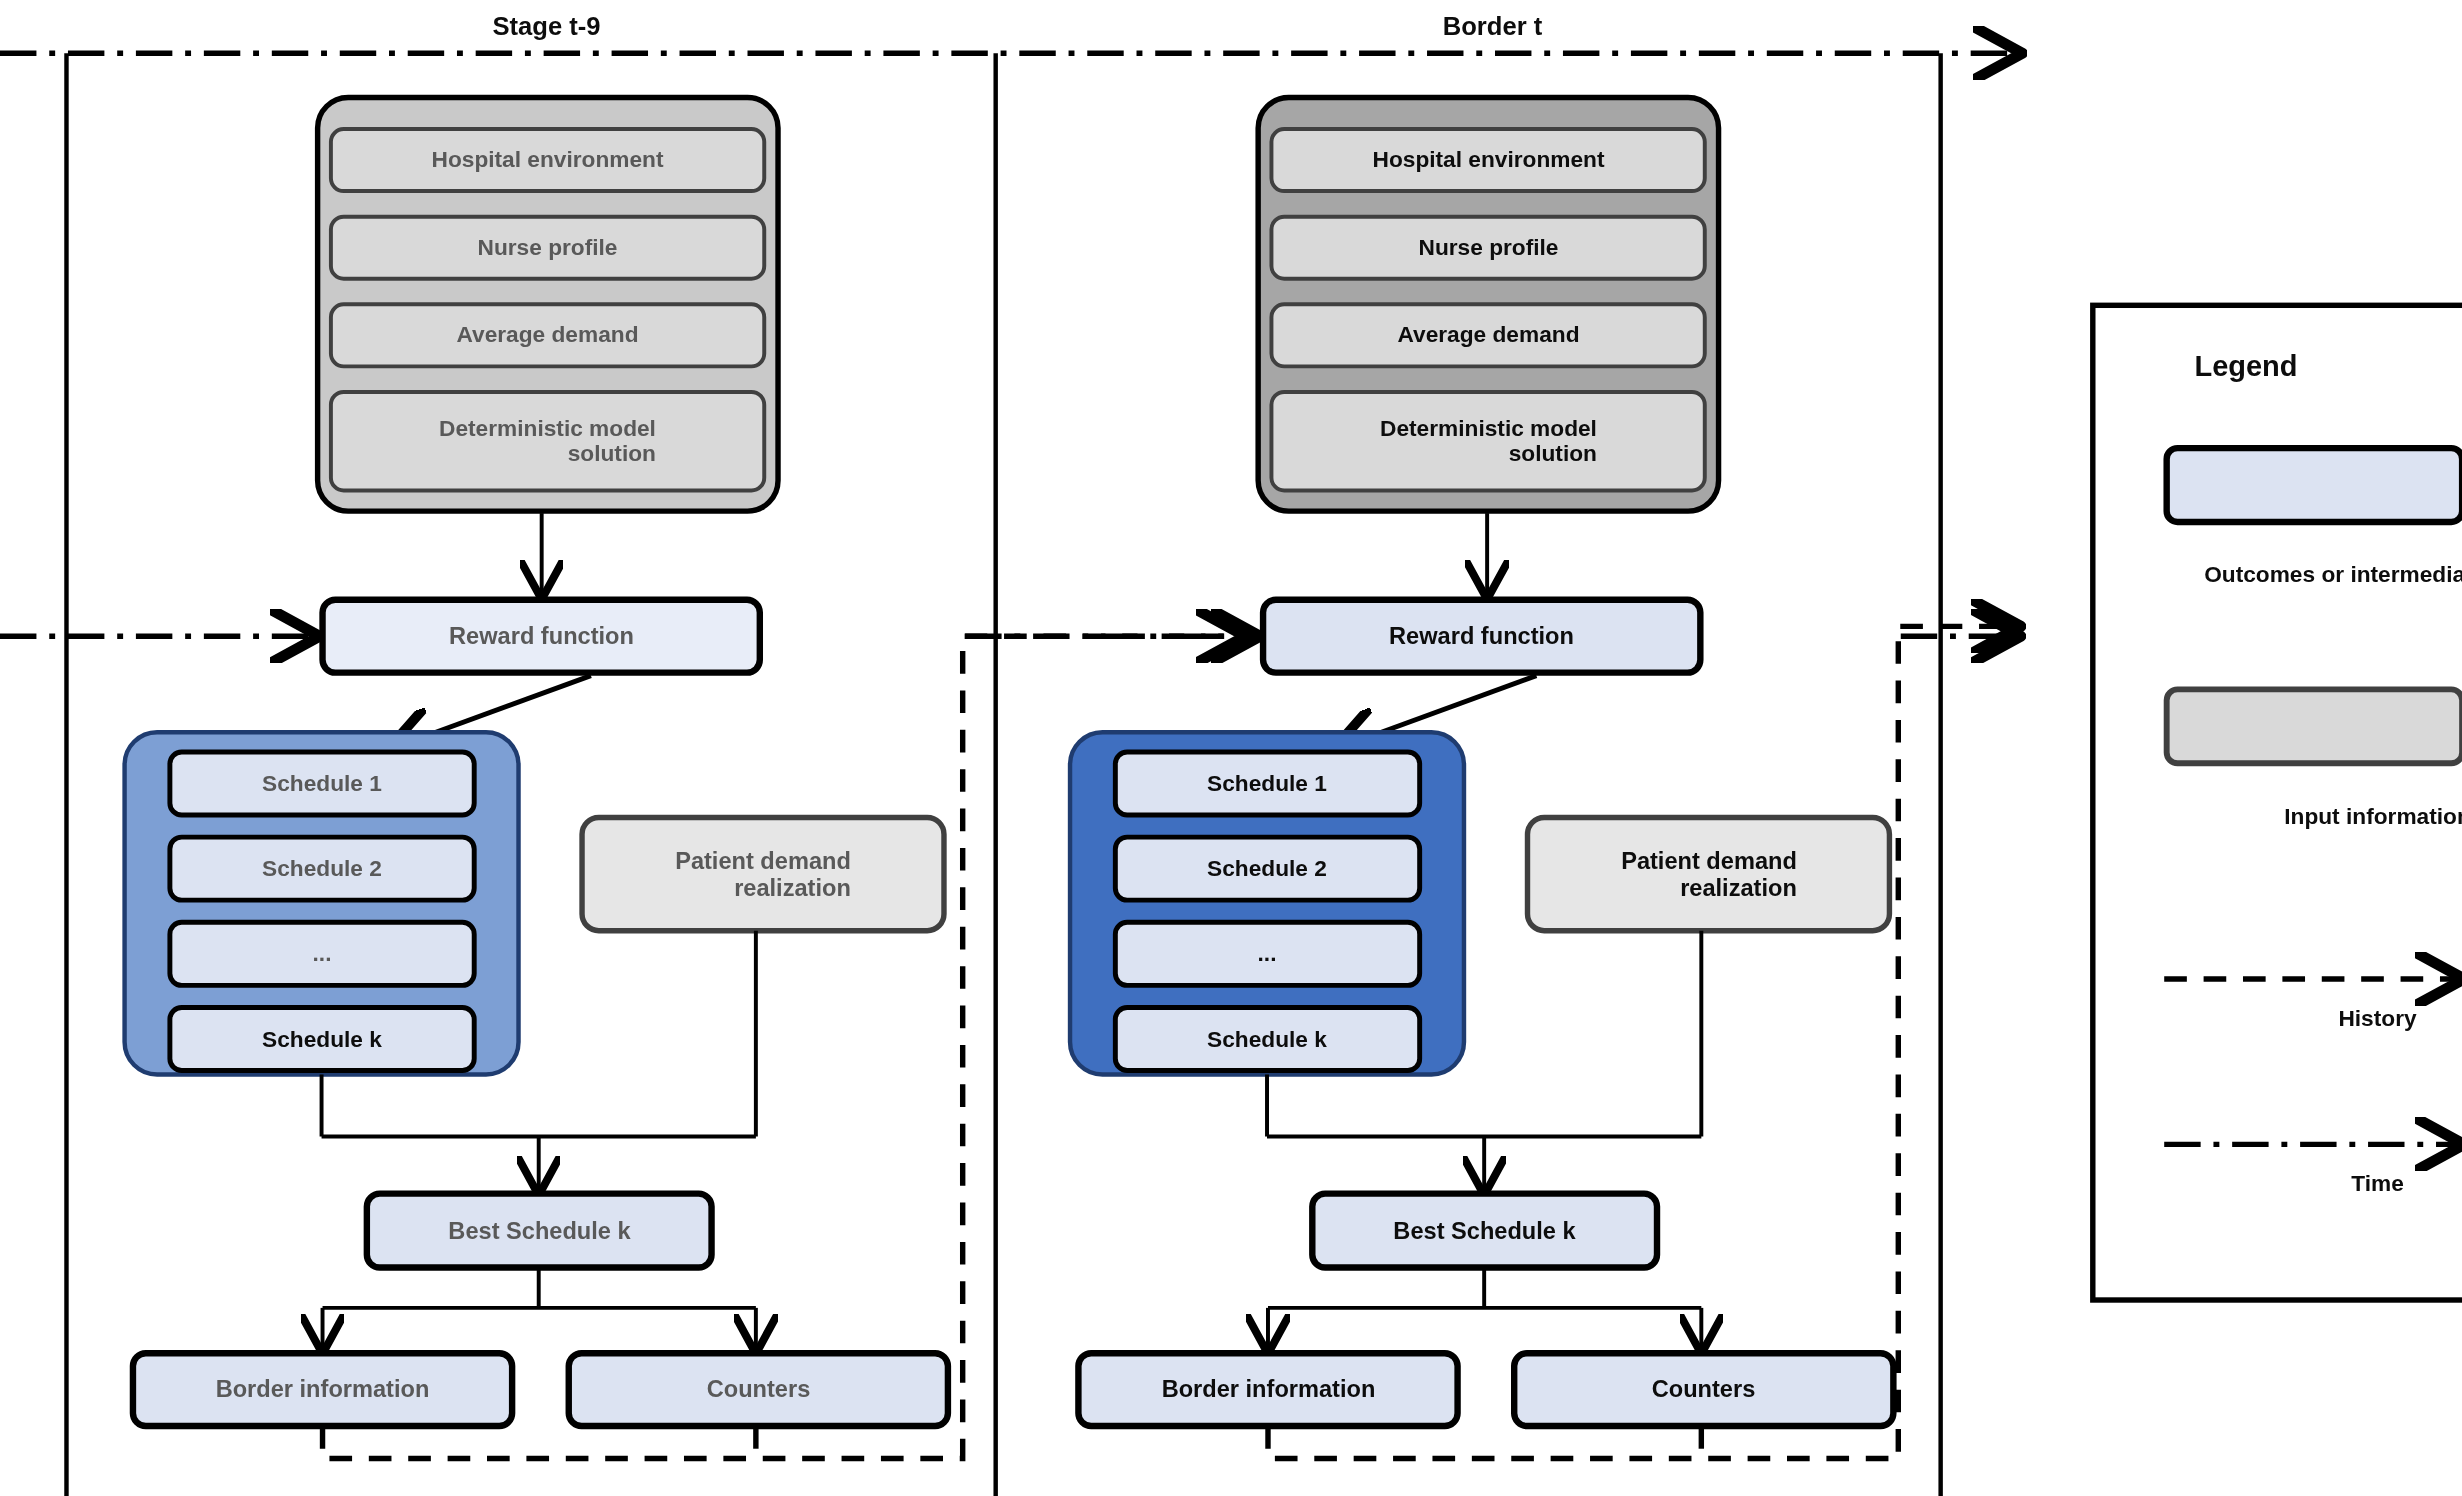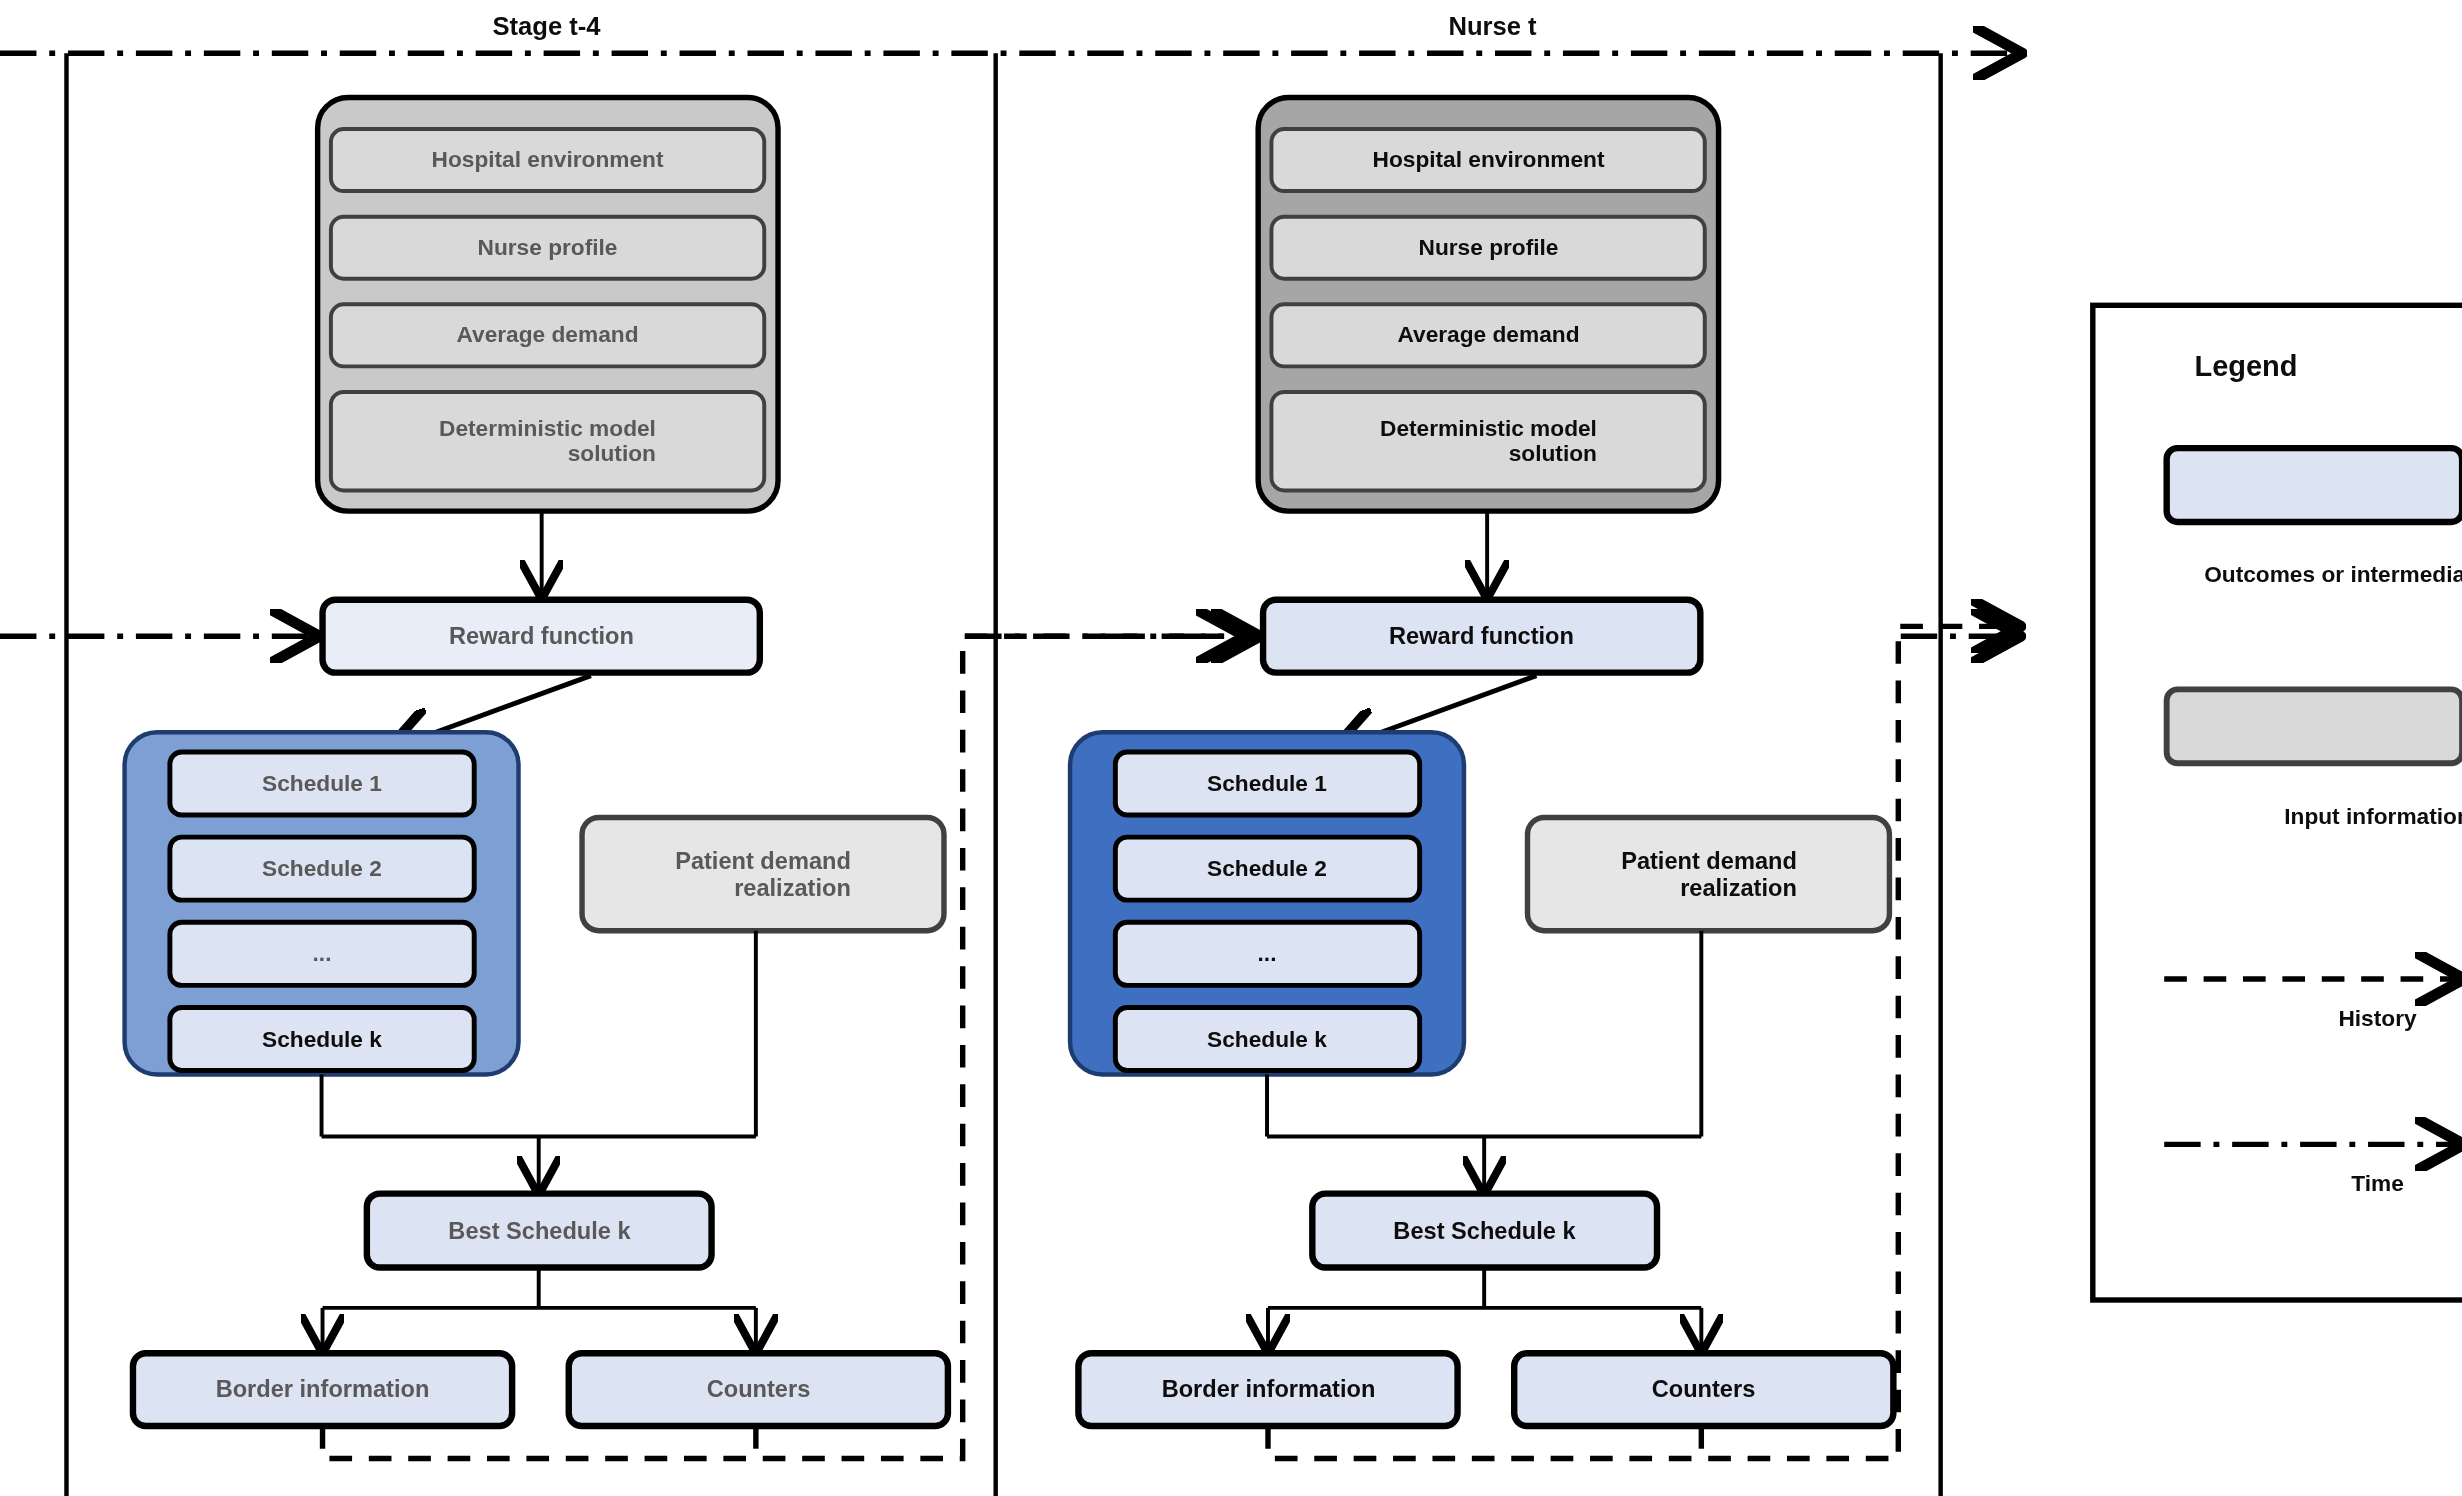--- a/index.html
+++ b/index.html
@@ -174,22 +174,22 @@
 
     <g>
       <rect x="4250" y="620" width="1155" height="2020" fill="#ffffff" stroke="#000" stroke-width="11"></rect>
       <rect x="4400" y="910" width="600" height="150" rx="22" ry="22" fill="#dce3f2" stroke="#000" stroke-width="13"></rect>
       <rect x="4400" y="1400" width="600" height="150" rx="22" ry="22" fill="#d9d9d9" stroke="#404040" stroke-width="12"></rect>
       <line x1="4395" y1="1988" x2="4995" y2="1988" stroke="#000" stroke-width="11" stroke-dasharray="46,34" marker-end="url(#arrowOpen)"></line>
       <line x1="4395" y1="2324" x2="4995" y2="2324" stroke="#000" stroke-width="11" stroke-dasharray="74,26,12,26" marker-end="url(#arrowOpen)"></line>
     </g>
   </svg>
 
-  <div class="stage-title" style="left:411px; top:11.8px; width:271px;">Stage t-4</div>
-  <div class="stage-title" style="left:1357px; top:11.8px; width:271px;">Nurse t</div>
+  <div class="stage-title" style="left:411px; top:11.8px; width:271px;">Stage t-9</div>
+  <div class="stage-title" style="left:1357px; top:11.8px; width:271px;">Border t</div>
 
   <div class="node-label t-dim" style="left:331px; top:129px; width:433px; height:62px; font-size:22.7px;">Hospital environment</div>
   <div class="node-label t-dim" style="left:331px; top:217px; width:433px; height:62px; font-size:22.7px;">Nurse profile</div>
   <div class="node-label t-dim" style="left:331px; top:304px; width:433px; height:62px; font-size:22.7px;">Average demand</div>
   <div class="node-label t-dim" style="left:331px; top:392px; width:433px; height:98px; font-size:22.7px;">Deterministic model
 solution</div>
 
   <div class="node-label t-dim" style="left:323px; top:600px; width:437px; height:73px; font-size:23.6px;">Reward function</div>
 
   <div class="node-label t-dim" style="left:170px; top:752px; width:304px; height:63px; font-size:22.7px;">Schedule 1</div>

